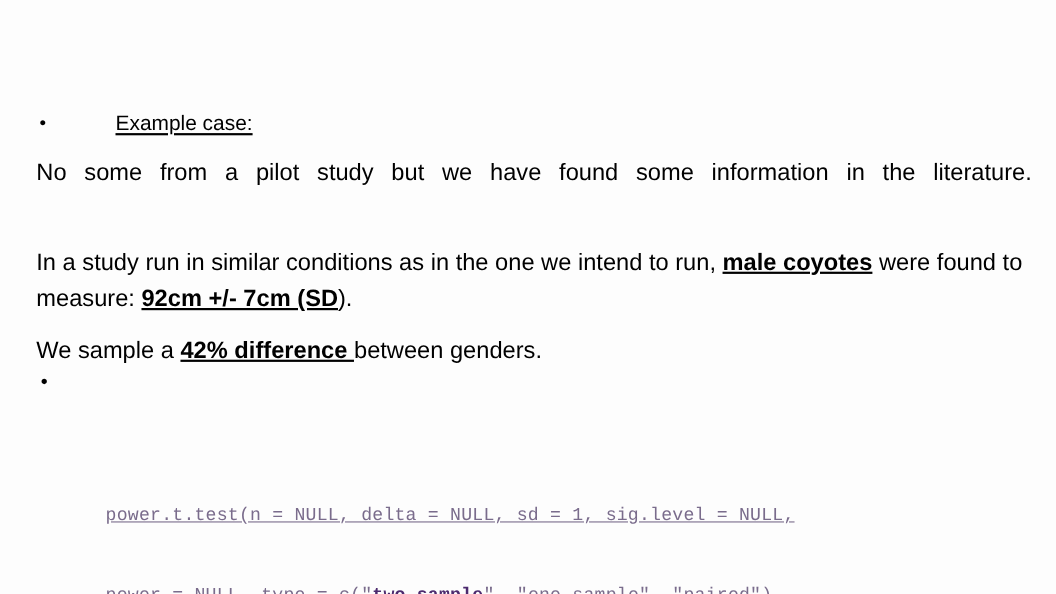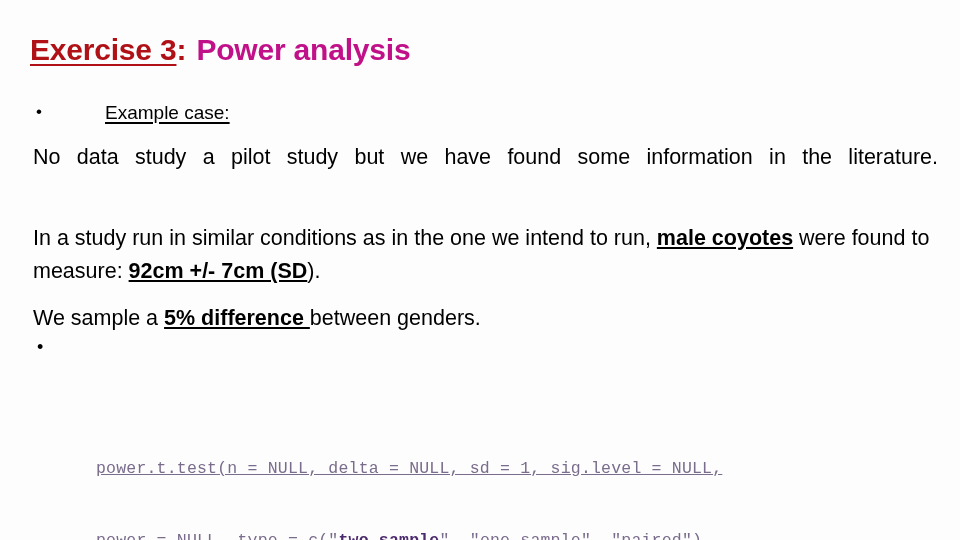--- a/index.html
+++ b/index.html
@@ -148,36 +148,33 @@
   .code-strong {
     font-weight: bold;
     color: #4C2A6E;
   }
 </style>
 </head>
 <body>
 
 <div class="slide">
 
-  <div class="slide-title">
-    <span class="title-part-a">Exercise 3</span><span class="title-colon">:</span> <span class="title-part-b">Power analysis</span>
-  </div>
 
   <div class="body-area">
 
     <div class="bullet-line">
       <span class="dot">•</span>
       <span class="u">Example case:</span>
     </div>
 
-    <p class="para justified"><span>No data study a pilot study but we have found some information in the literature.</span></p>
+    <p class="para justified"><span>No some from a pilot study but we have found some information in the literature.</span></p>
 
     <p class="para flow"><span>In a study run in similar conditions as in the one we intend to run, </span><span class="bu">male coyotes</span><span> were found to measure: </span><span class="bu">92cm +/- 7cm (SD</span><span>).</span></p>
 
-    <p class="para-tight"><span>We sample a </span><span class="bu">5% difference </span><span>between genders.</span></p>
+    <p class="para-tight"><span>We sample a </span><span class="bu">42% difference </span><span>between genders.</span></p>
 
     <div class="sub-bullet">
       <span class="dot">•</span>
     </div>
 
   </div>
 
   <div class="code-block">
     <div class="code-line"><span>power.t.test(n = NULL, delta = NULL, sd = 1, sig.level = NULL,</span></div>
     <div class="code-line"><span>power = NULL, type = c("</span><span class="code-strong">two.sample</span><span>", "one.sample", "paired"),</span></div>

